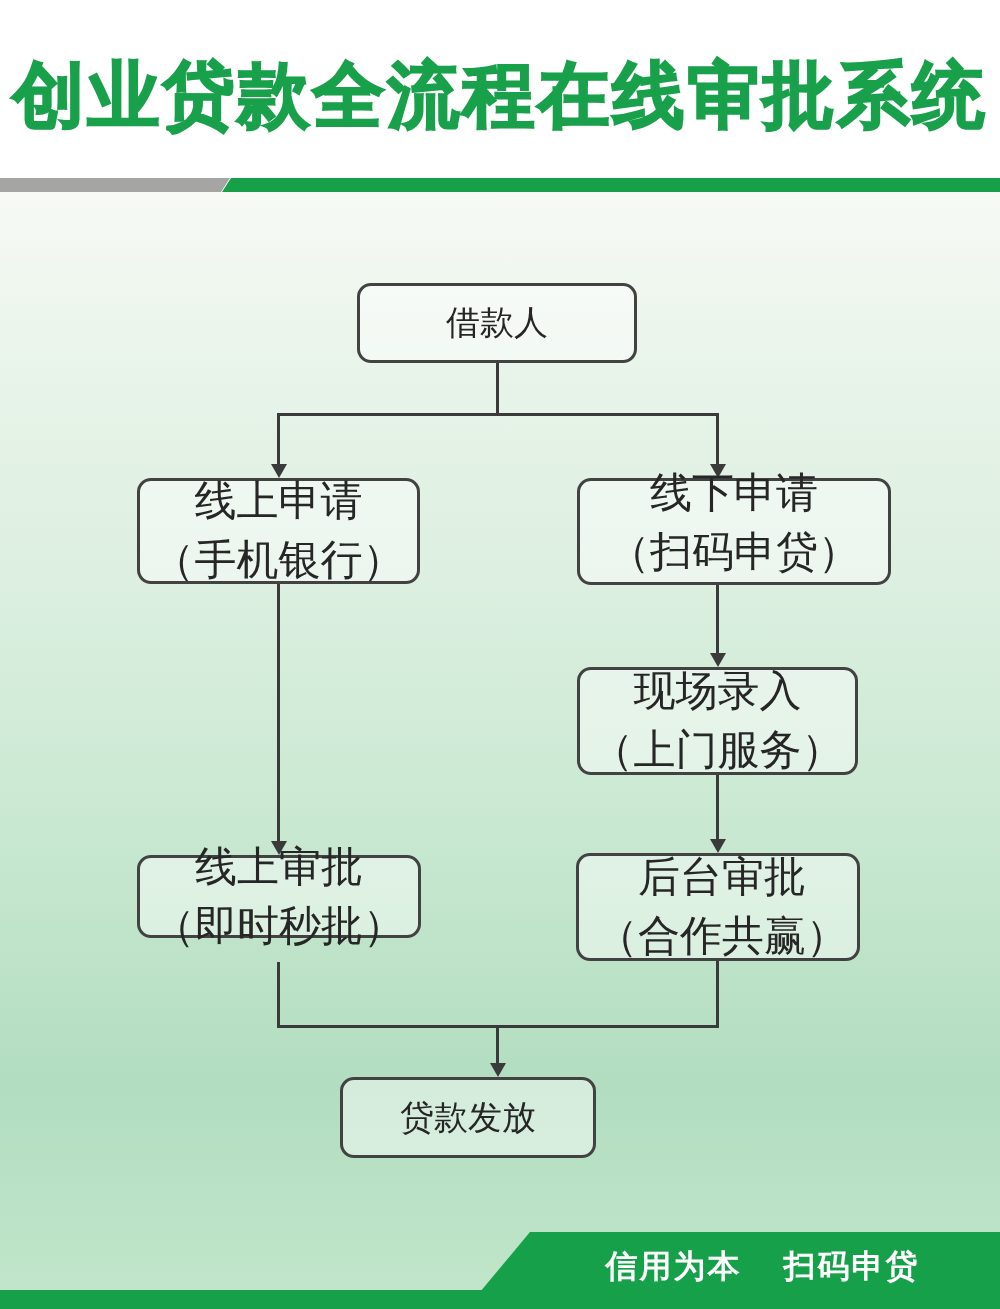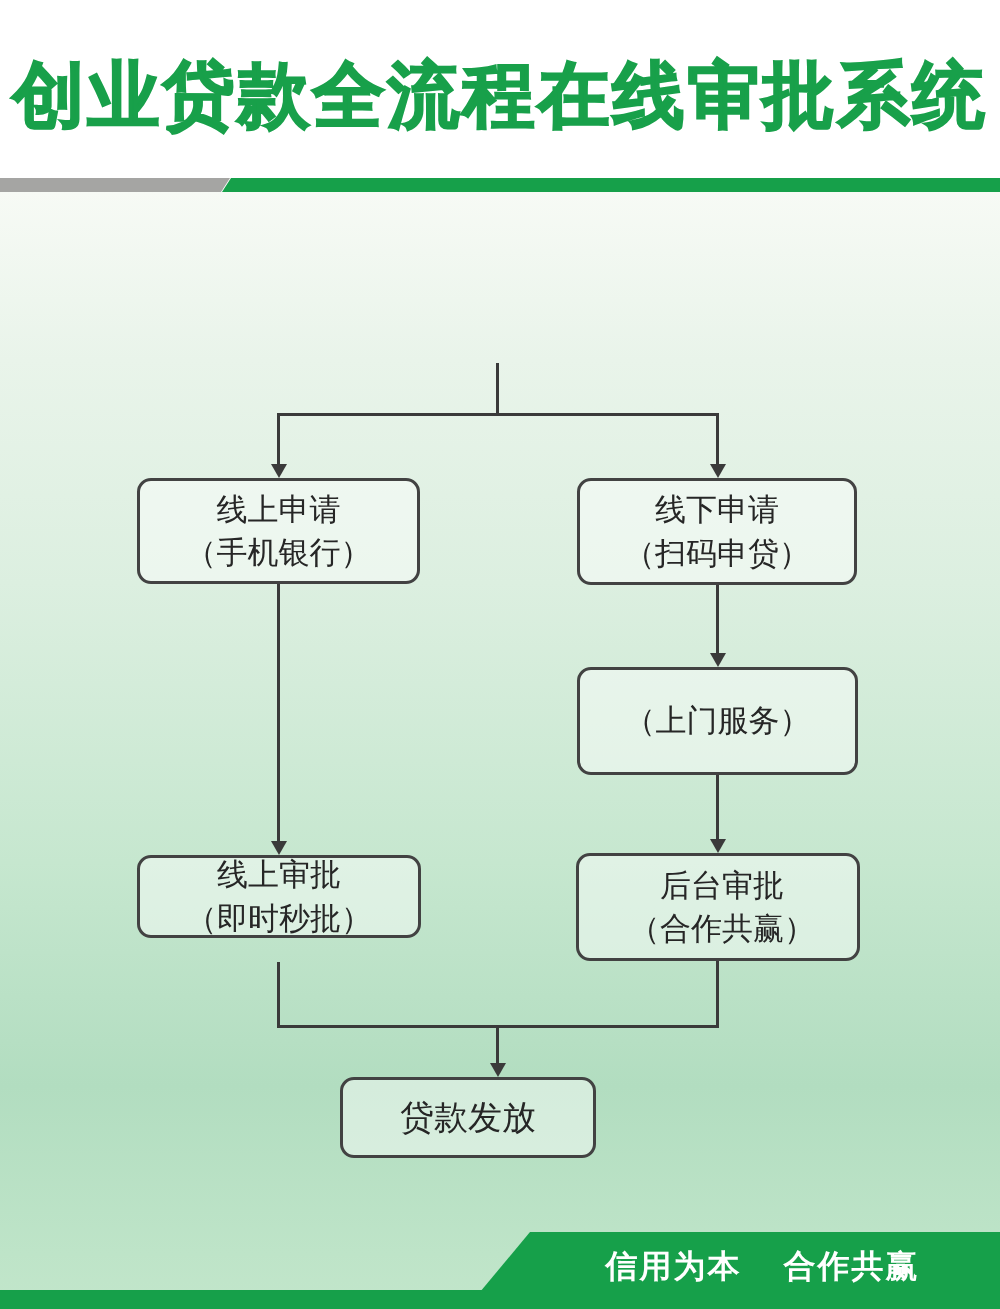--- a/index.html
+++ b/index.html
@@ -49,21 +49,21 @@
   .node{
     position:absolute;
     border:3px solid var(--box-border);
     border-radius:14px;
     background:rgba(255,255,255,0.45);
     display:flex;flex-direction:column;align-items:center;justify-content:center;
     color:var(--node-text);
     box-sizing:border-box;
     text-align:center;
   }
-  .node .l1{font-size:31px;line-height:1.4;}
+  .node .l1{font-size:42px;line-height:1.4;}
   .node .single{font-size:34px;}
   .vline{position:absolute;width:3px;background:var(--line-color);}
   .hline{position:absolute;height:3px;background:var(--line-color);}
   .arrow-down{
     position:absolute;width:0;height:0;
     border-left:8px solid transparent;border-right:8px solid transparent;
     border-top:14px solid var(--line-color);
   }
   
   .footer-wedge{
@@ -104,32 +104,36 @@
   <div class="vline" style="left:277px;top:583px;height:258px;"></div>
   <div class="arrow-down" style="left:271px;top:841px;"></div>
   <div class="vline" style="left:716px;top:775px;height:64px;"></div>
   <div class="arrow-down" style="left:710px;top:839px;"></div>
   <div class="vline" style="left:277px;top:962px;height:66px;"></div>
   <div class="vline" style="left:716px;top:961px;height:67px;"></div>
   <div class="hline" style="left:277px;top:1025px;width:442px;"></div>
   <div class="vline" style="left:496px;top:1025px;height:38px;"></div>
   <div class="arrow-down" style="left:490px;top:1063px;"></div>
 
+  <div class="node" style="left:357px;top:283px;width:280px;height:80px;">
+    <span class="single">借款人</span>
+  </div>
 
   <div class="node" style="left:137px;top:478px;width:283px;height:106px;">
     <span class="l1">线上申请</span>
     <span class="l1">（手机银行）</span>
   </div>
 
-  <div class="node" style="left:577px;top:478px;width:280px;height:107px;">
+  <div class="node" style="left:577px;top:478px;width:314px;height:107px;justify-content:flex-end;">
     <span class="l1">线下申请</span>
     <span class="l1">（扫码申贷）</span>
   </div>
 
   <div class="node" style="left:577px;top:667px;width:281px;height:108px;">
+    <span class="l1">现场录入</span>
     <span class="l1">（上门服务）</span>
   </div>
 
   <div class="node" style="left:137px;top:855px;width:284px;height:83px;">
     <span class="l1">线上审批</span>
     <span class="l1">（即时秒批）</span>
   </div>
 
   <div class="node" style="left:576px;top:853px;width:284px;height:108px;padding-left:8px;">
     <span class="l1">后台审批</span>
@@ -137,16 +141,16 @@
   </div>
 
   <div class="node" style="left:340px;top:1077px;width:256px;height:81px;">
     <span class="single">贷款发放</span>
   </div>
 
   <div class="footer-wedge"></div>
   <div class="footer-strip"></div>
   <div class="footer-slogan">
     <span>信用为本</span>
-    <span>合作共赢</span>
+    <span>扫码申贷</span>
   </div>
 
 </div>
 
 </body></html>

